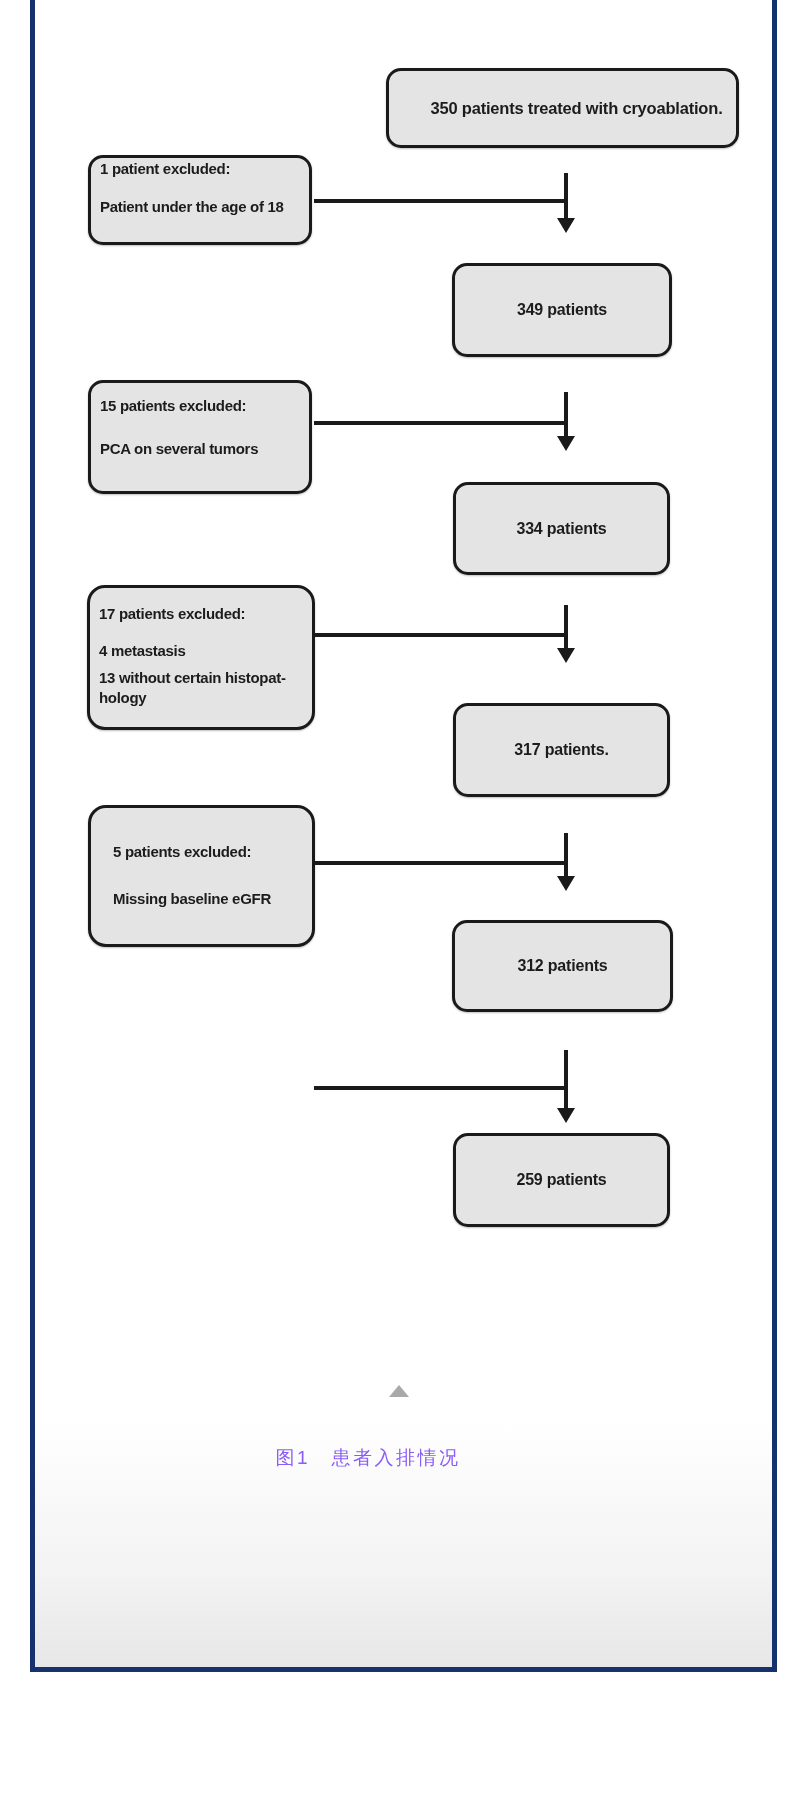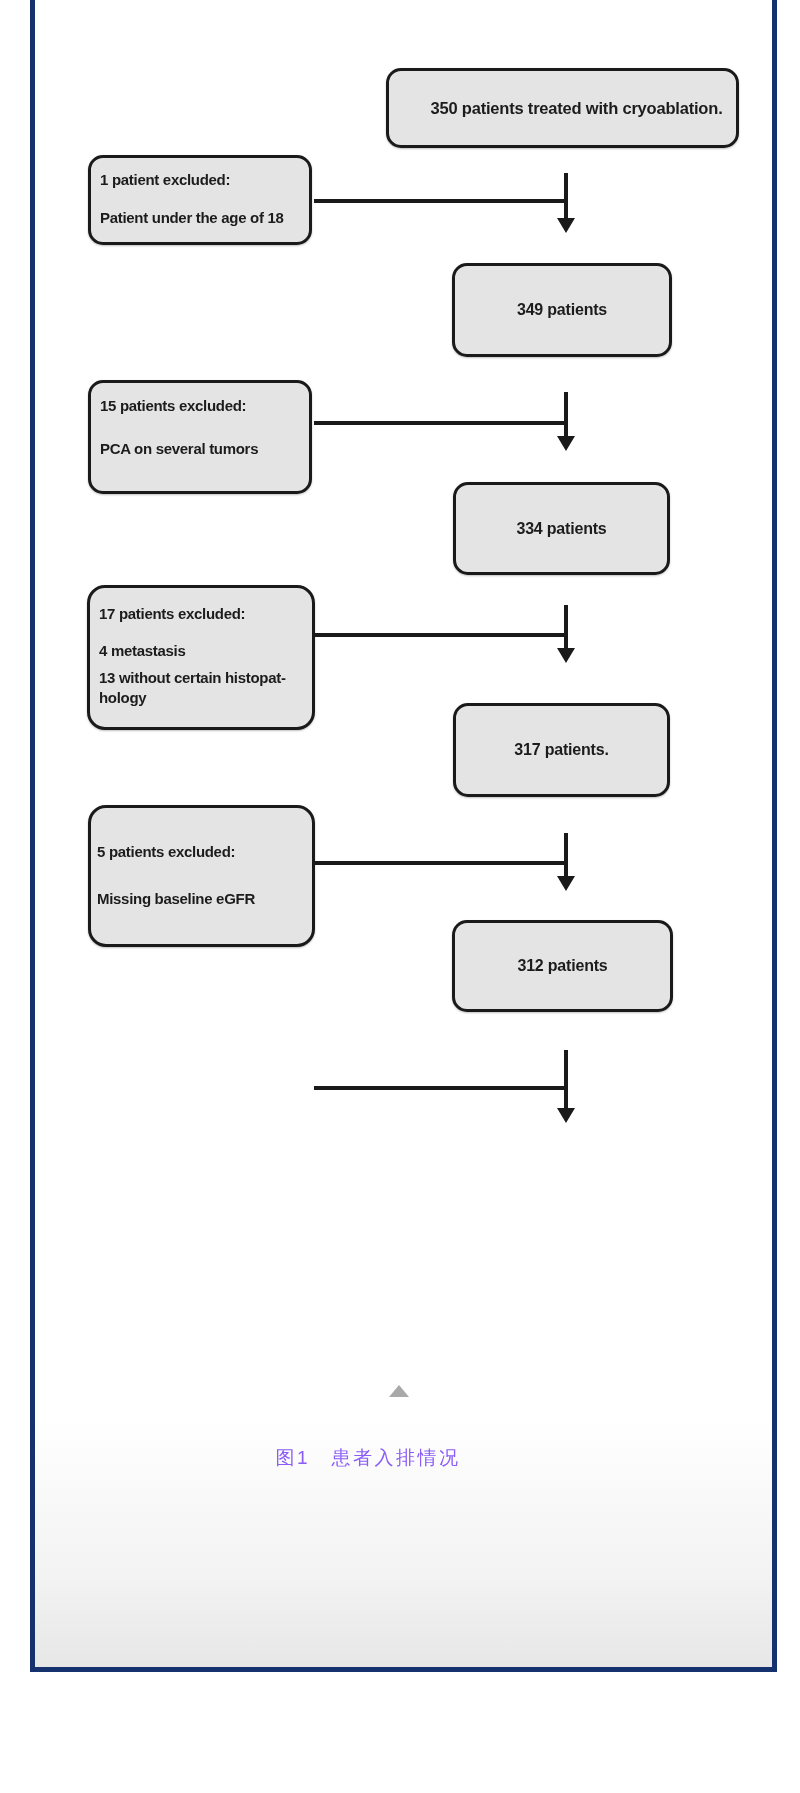--- a/index.html
+++ b/index.html
@@ -26,28 +26,28 @@
   .topbox{font-size:16.5px;}
   .excl{font-weight:bold;font-size:15px;letter-spacing:-0.3px;line-height:20px;}
   .excl .ln{white-space:nowrap;}
   
   .b350{left:386px;top:68px;width:353px;height:80px;padding-left:28px;}
   .b349{left:452px;top:263px;width:220px;height:94px;}
   .b334{left:453px;top:482px;width:217px;height:93px;}
   .b317{left:453px;top:703px;width:217px;height:94px;}
   .b312{left:452px;top:920px;width:221px;height:92px;}
   .b259{left:453px;top:1133px;width:217px;height:94px;}
-  .e1{left:88px;top:155px;width:224px;height:90px;padding:12px 8px 0 9px;}
+  .e1{left:88px;top:155px;width:224px;height:90px;padding:1px 8px 0 9px;}
   .e1 .ln2{margin-top:18px;}
   .e2{left:88px;top:380px;width:224px;height:114px;padding:13px 8px 0 9px;}
   .e2 .ln2{margin-top:23px;}
   .e3{left:87px;top:585px;width:228px;height:145px;padding:16px 20px 0 9px;border-radius:18px;}
   .e3 .ln2{margin-top:17px;}
   .e3 .ln3{margin-top:7px;}
-  .e4{left:88px;top:805px;width:227px;height:142px;padding:34px 6px 0 6px;border-radius:18px;}
+  .e4{left:88px;top:805px;width:227px;height:142px;padding:34px 6px 0 22px;border-radius:18px;}
   .e4 .ln2{margin-top:27px;}
   .e5{left:88px;top:1030px;width:227px;height:138px;padding:37px 6px 0 28px;border-radius:18px;}
   .e5 .ln2{margin-top:6px;}
   
   .vline,.hline{position:absolute;background:#1a1a1a;}
   .vline{width:4px;left:564px;}
   .hline{height:4px;left:314px;width:254px;}
   .ahead{position:absolute;width:0;height:0;left:557px;
     border-left:9px solid transparent;border-right:9px solid transparent;
     border-top:15px solid #1a1a1a;}
@@ -83,20 +83,23 @@
   </div>
   <div class="fbox step b334">
     <span>334 patients</span>
   </div>
   <div class="fbox step b317">
     <span>317 patients.</span>
   </div>
   <div class="fbox step b312">
     <span>312 patients</span>
   </div>
+  <div class="fbox step b259">
+    <span>259 patients</span>
+  </div>
 
   <div class="fbox excl e1">
     <div class="ln ln1">1 patient excluded:</div>
     <div class="ln ln2">Patient under the age of 18</div>
   </div>
   <div class="fbox excl e2">
     <div class="ln ln1">15 patients excluded:</div>
     <div class="ln ln2">PCA on several tumors</div>
   </div>
   <div class="fbox excl e3">

